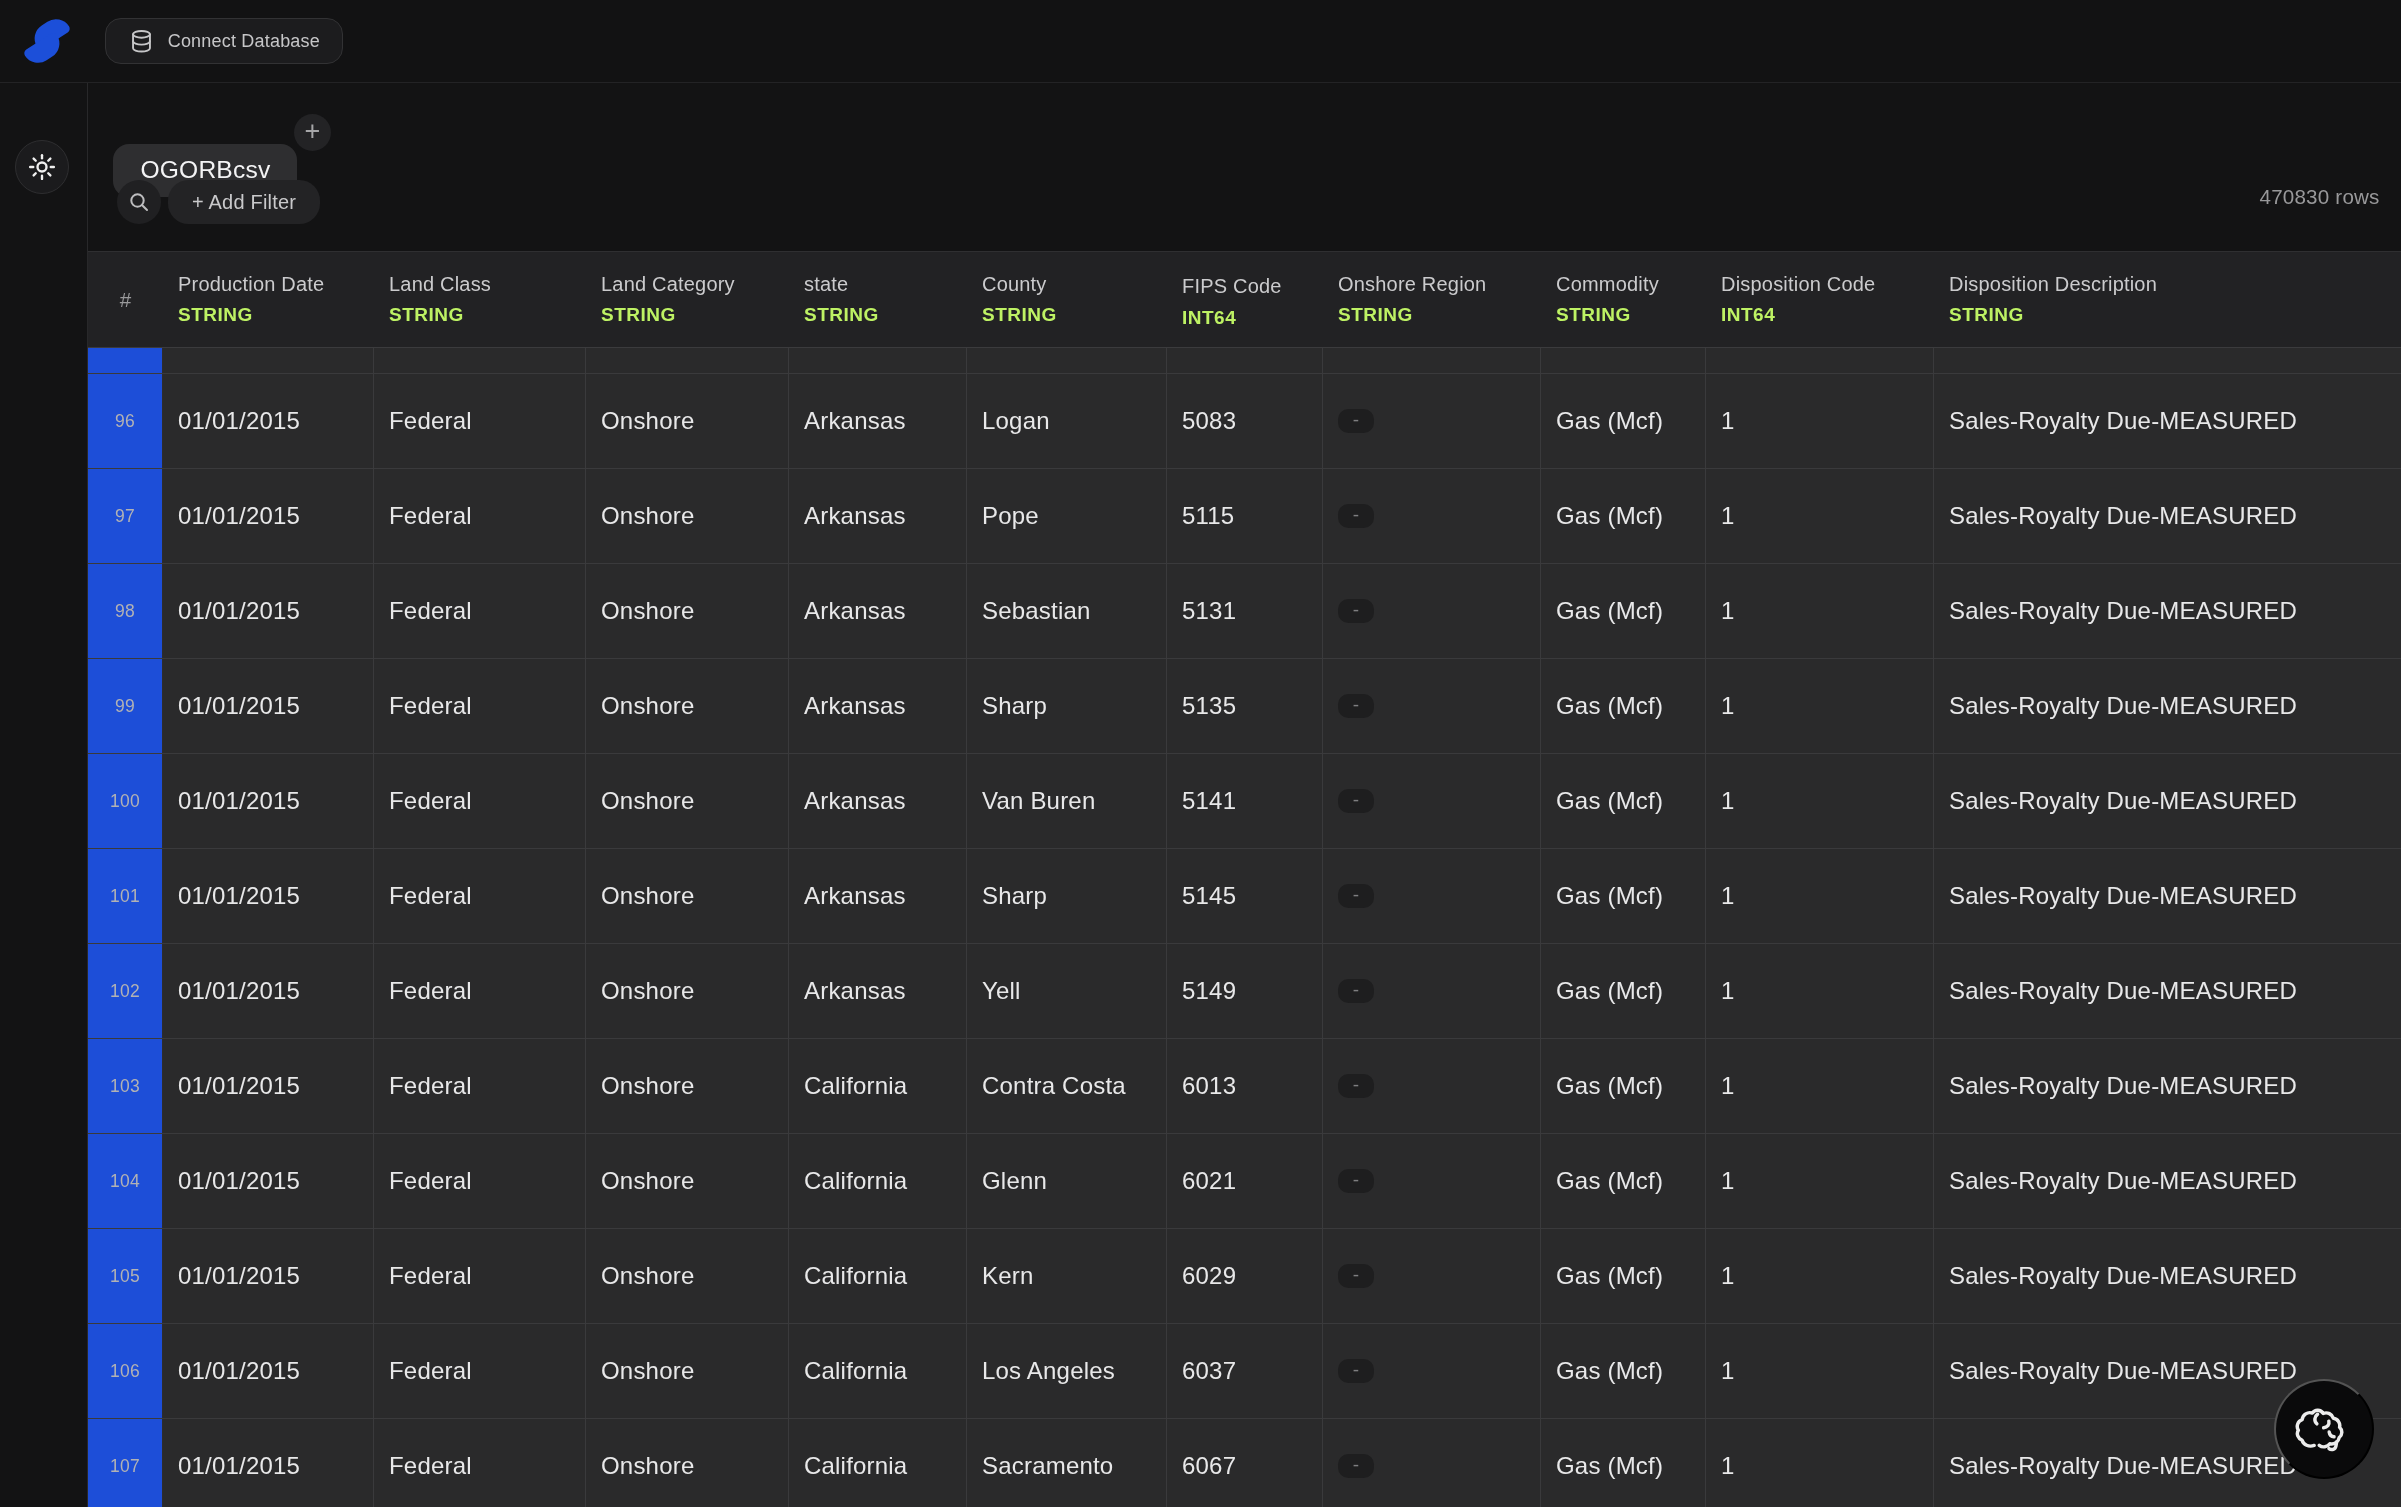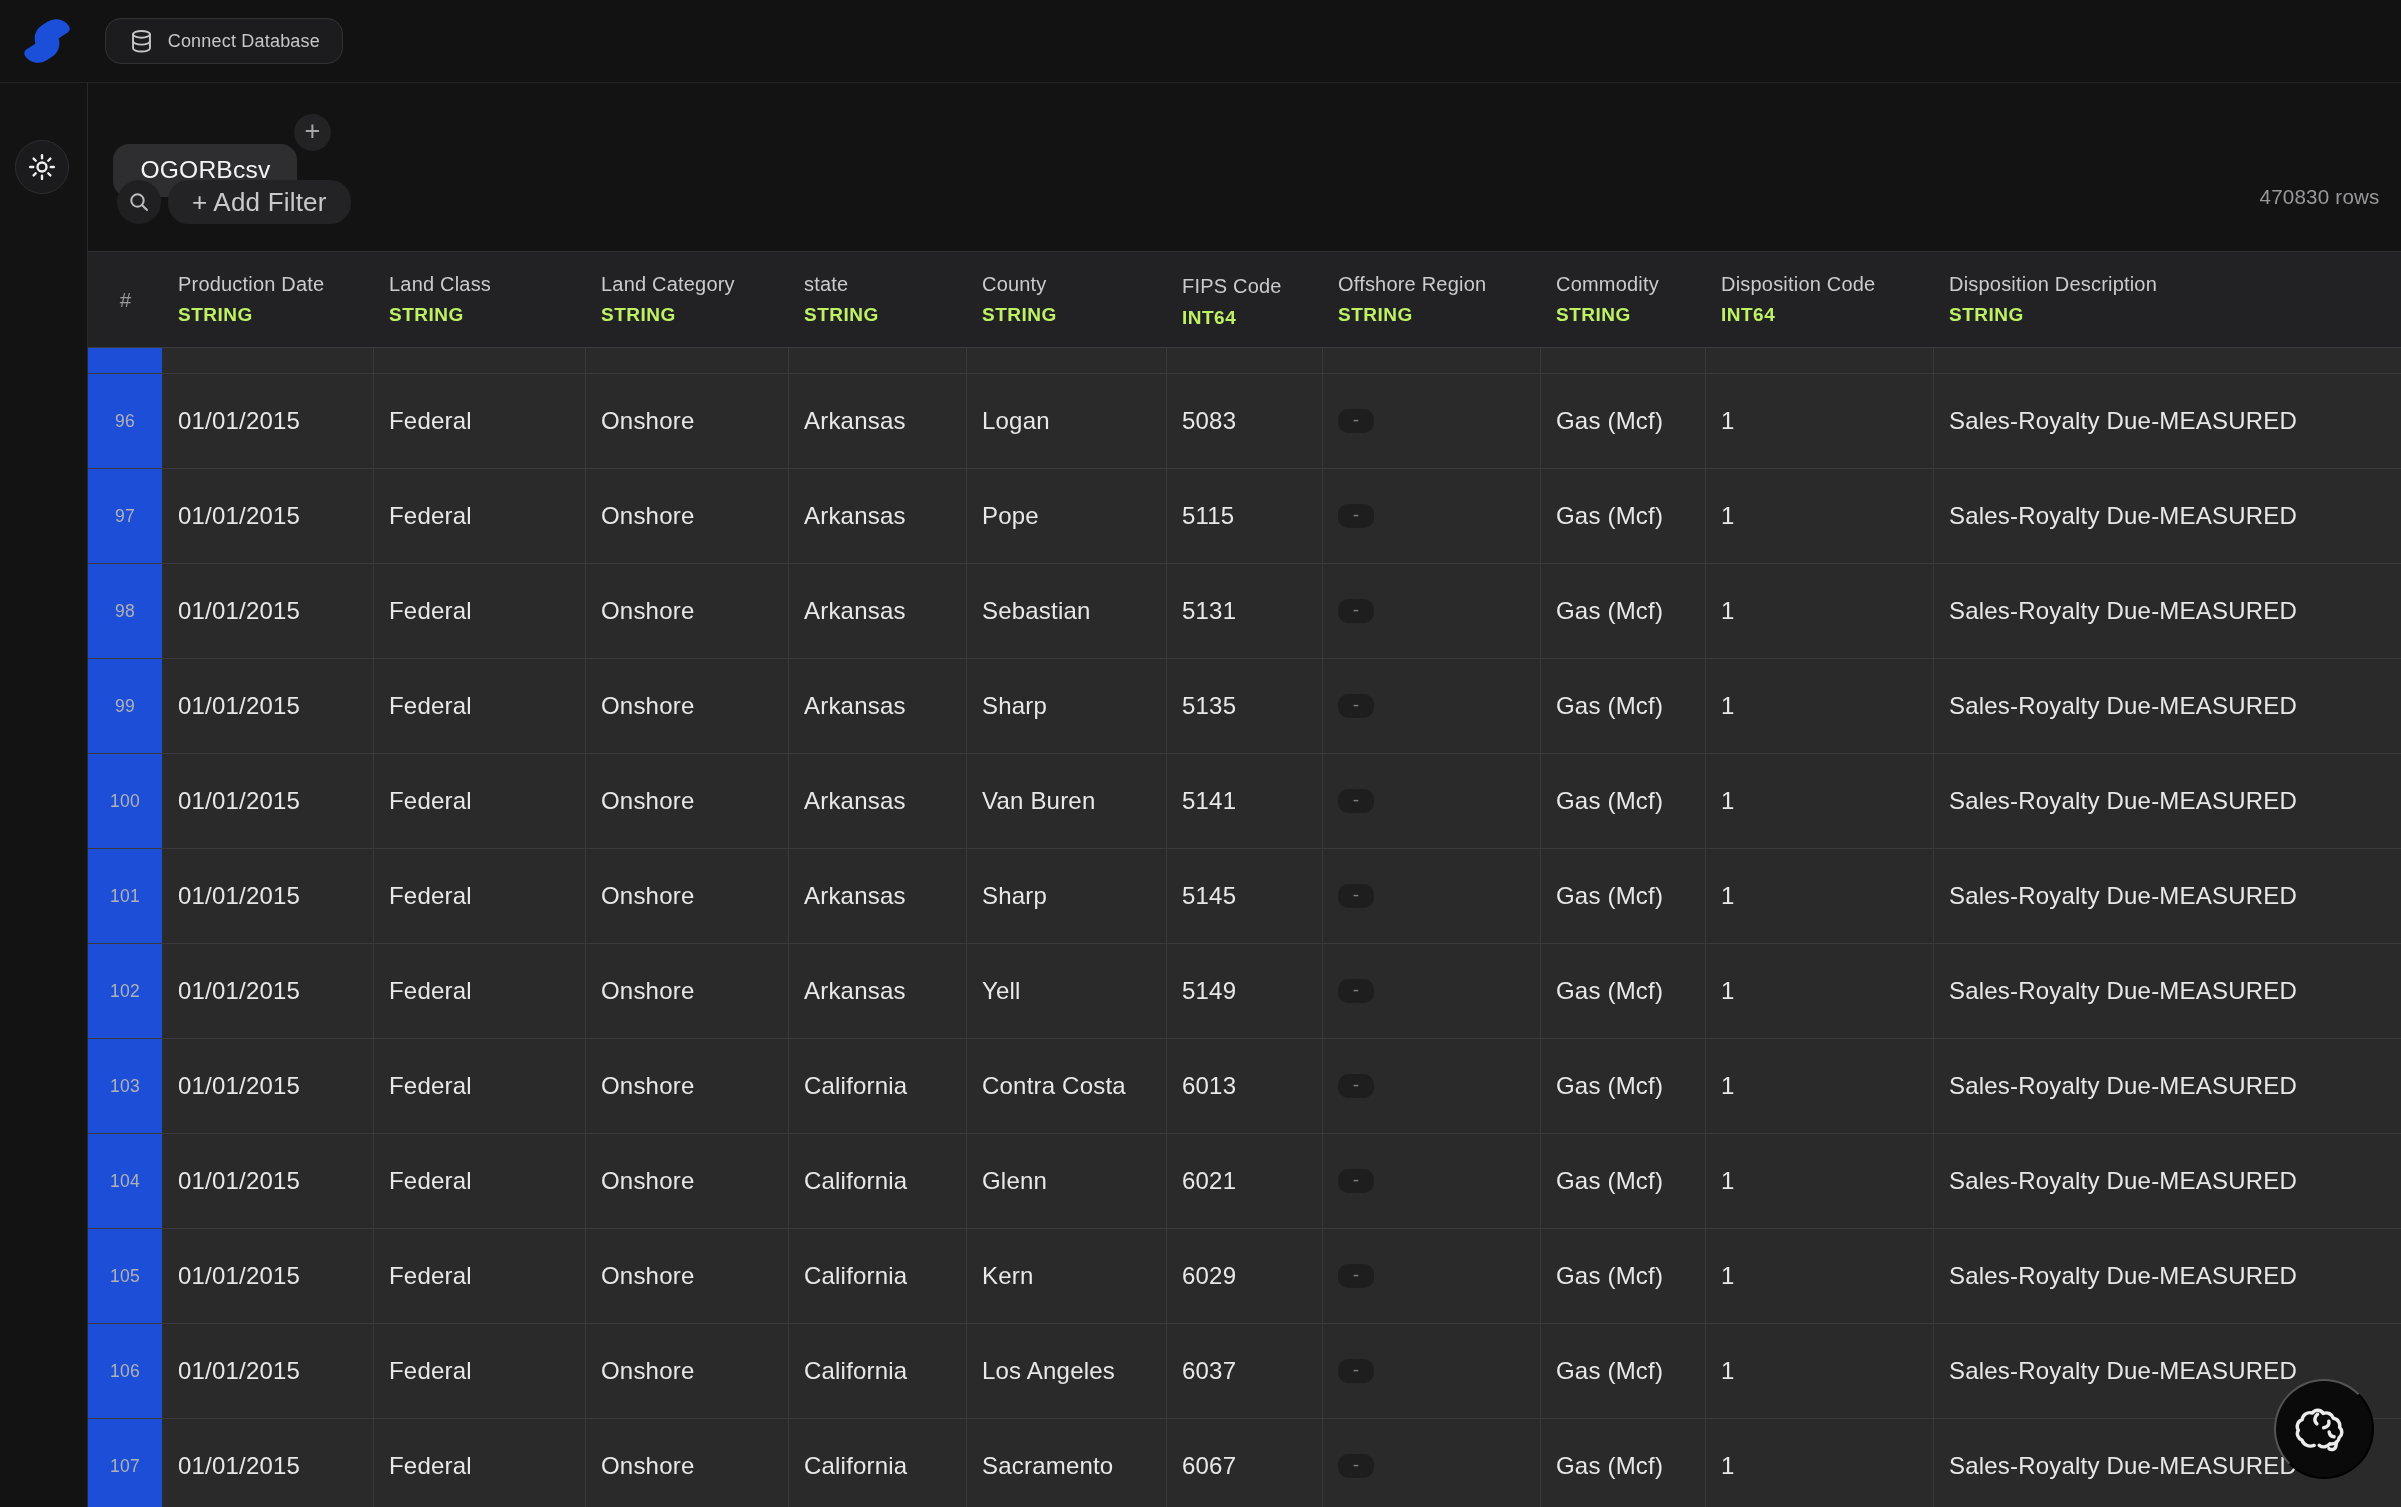--- a/index.html
+++ b/index.html
@@ -29,21 +29,21 @@
   .toolbar { height:168px; position:relative; background:#131314; }
   .tab-pill { position:absolute; left:25.4px; top:24.6px; height:53px; padding:0 27px; border-radius:16px;
     background:#2e2e30; display:flex; align-items:center; cursor:pointer;margin-top:36px; }
   .tab-pill span { color:#f4f4f5; font-size:24.6px; font-weight:500; letter-spacing:0.2px; }
   .newtab-btn { position:absolute; left:206px; top:31px; width:37px; height:37px; border-radius:50%;
     background:#232325; color:#a6a6a8; font-size:27px; line-height:35px; text-align:center; cursor:pointer; font-weight:300; }
   .search-btn { position:absolute; left:29px; top:97px; width:44px; height:44px; border-radius:50%;
     background:#202022; display:flex; align-items:center; justify-content:center; cursor:pointer; }
   .filter-pill { position:absolute; left:80px; top:97px; height:44px; padding:0 24px; border-radius:20.6px;
     background:#232325; display:flex; align-items:center; cursor:pointer; }
-  .filter-pill span { color:#c9c9cb; font-size:26px; letter-spacing:0.2px; }
+  .filter-pill span { color:#c9c9cb; font-size:20px; letter-spacing:0.2px; }
   .rowcount { position:absolute; right:21.4px; top:102px; color:#98989a; font-size:20.6px; letter-spacing:0.2px; }
 
   
   .grid-cols { display:grid;
     grid-template-columns:75px 211px 212px 203px 178px 200px 156px 218px 165px 228px 527px; }
   .thead { height:97px; background:#222224; border-top:0.8px solid #2f2f31; border-bottom:0.8px solid #3b3b3d; }
   .hcell { padding:20.6px 0 0 15px; }
   .hcell .col-label { color:#cbcbcd; font-size:20px; font-weight:500; letter-spacing:0.2px; white-space:nowrap; }
   .hcell .col-type { margin-top:8.7px; color:#bef264; font-size:19px; font-weight:700; letter-spacing:0.5px; white-space:nowrap; }
   .hcell[data-col="fips_code"] .col-label { font-size:20px; padding-top:2.4px; }
@@ -150,21 +150,21 @@
         </div>
         <div class="hcell" data-col="county">
           <div class="col-label">County</div>
           <div class="col-type">STRING</div>
         </div>
         <div class="hcell" data-col="fips_code">
           <div class="col-label">FIPS Code</div>
           <div class="col-type">INT64</div>
         </div>
         <div class="hcell" data-col="offshore_region">
-          <div class="col-label">Offshore Region</div>
+          <div class="col-label">Onshore Region</div>
           <div class="col-type">STRING</div>
         </div>
         <div class="hcell" data-col="commodity">
           <div class="col-label">Commodity</div>
           <div class="col-type">STRING</div>
         </div>
         <div class="hcell" data-col="disposition_code">
           <div class="col-label">Disposition Code</div>
           <div class="col-type">INT64</div>
         </div>

